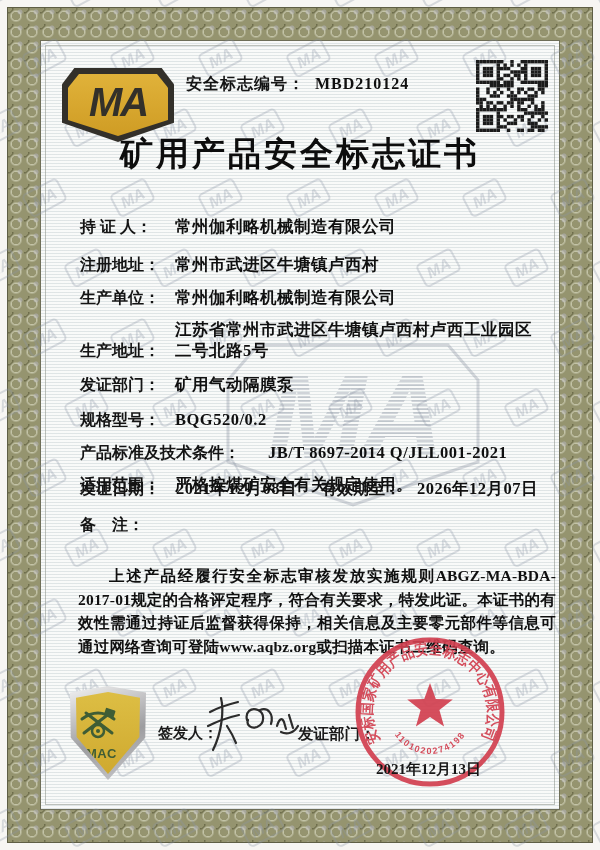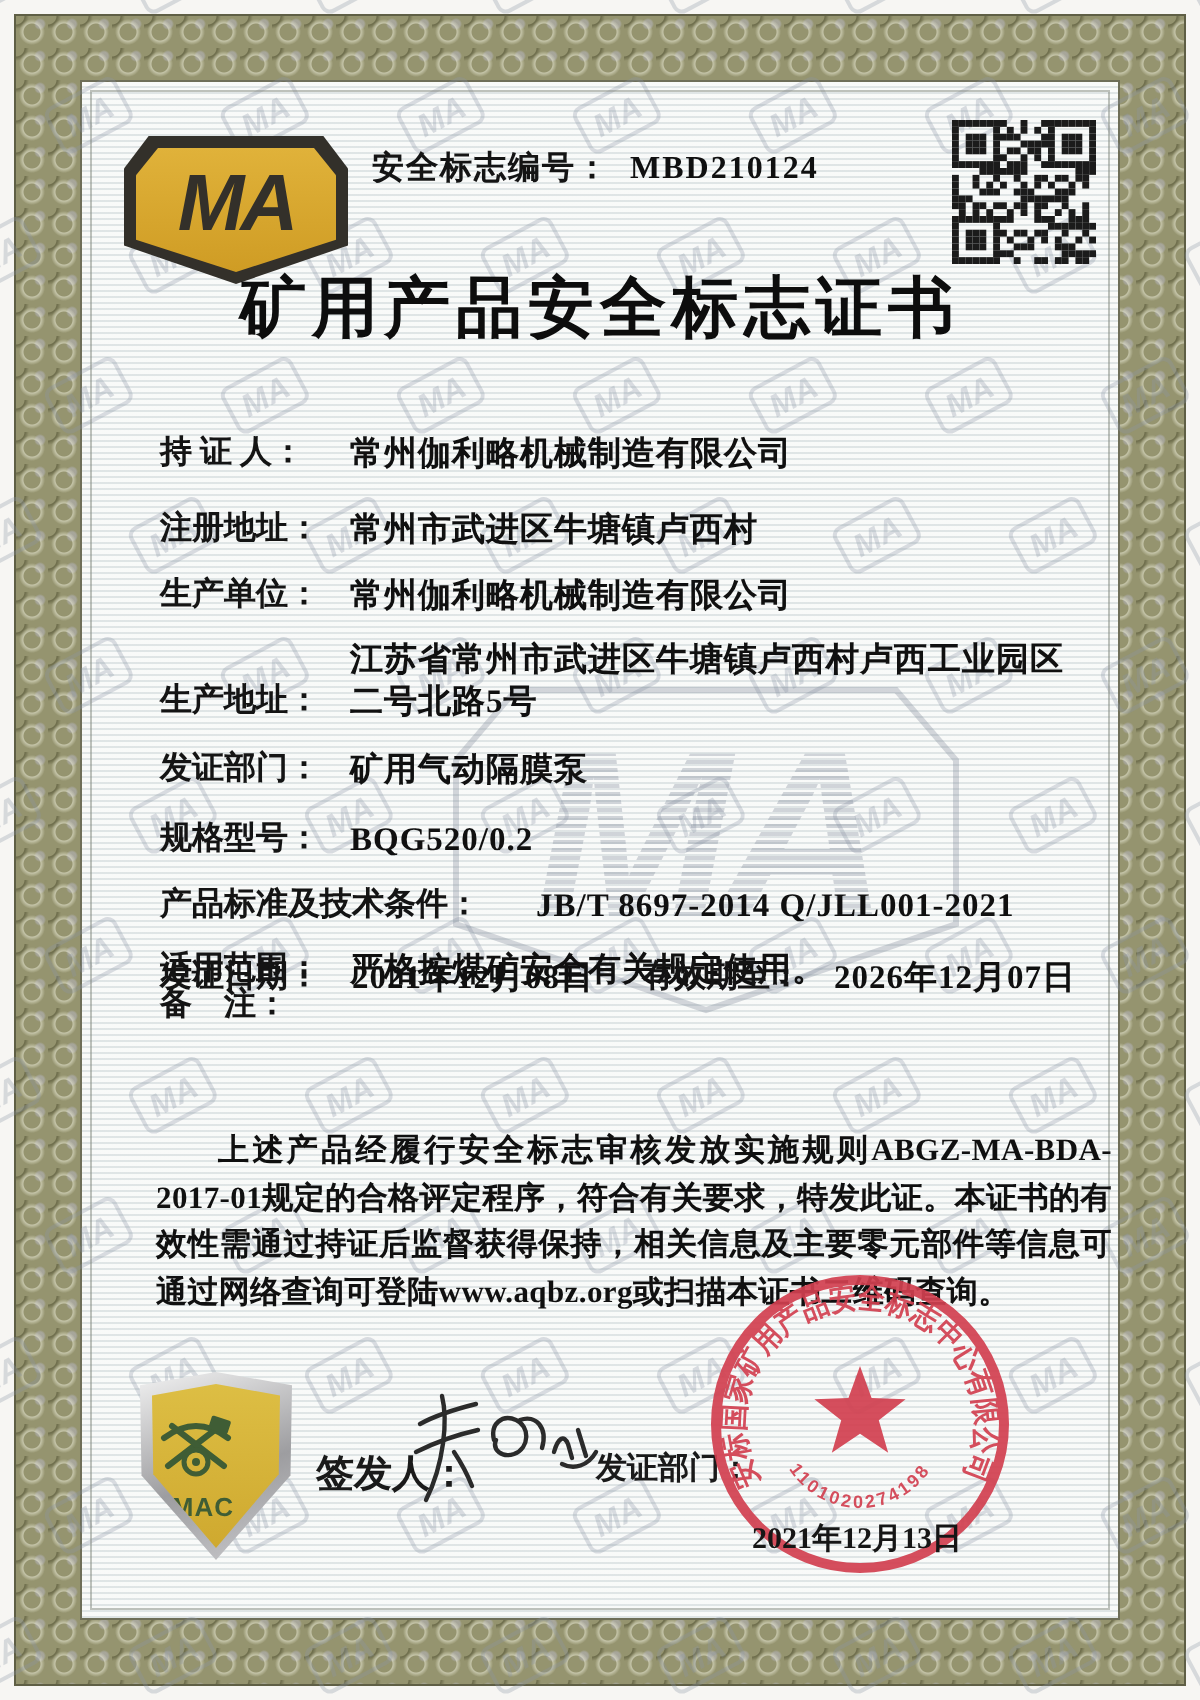--- a/index.html
+++ b/index.html
@@ -49,38 +49,38 @@
   .lbl{white-space:pre;font-size:16px;font-weight:600;color:#141414;flex:0 0 auto;}
   .fields .row .lbl{min-width:95px;}
   .fields .row.wide .lbl{min-width:0;margin-right:28px;}
   .val{font-size:16.5px;font-weight:700;color:#101010;letter-spacing:.5px;}
   .row.r1{margin-bottom:17px;} .row.r2{margin-bottom:12px;} .row.r4{margin-bottom:13px;}
   .row.r5{margin-bottom:14px;} .row.r6{margin-bottom:12px;}
   .dates-row{position:absolute;left:80px;top:478px;display:flex;line-height:21px;}
   .dates-row .lbl{font-size:16px;font-weight:600;white-space:pre;}
   .dates-row .val{margin-left:16px;}
   .dates-row .second{margin-left:24px;}
-  .remark-row{position:absolute;left:80px;top:492px;line-height:21px;text-align:right;}
+  .remark-row{position:absolute;left:80px;top:514px;line-height:21px;text-align:right;}
 
   .statement{position:absolute;left:62px;top:548px;width:478px;margin:16px;
     font-size:15.5px;font-weight:700;line-height:1.52;text-align:justify;text-indent:2em;
     color:#101010;letter-spacing:.2px;}
 
   
   .cmac{position:absolute;left:70px;top:686px;width:76px;height:94px;
     clip-path:polygon(0% 7%,50% 0%,100% 7%,99% 55%,50% 100%,1% 55%);
     background:linear-gradient(160deg,#f2f2f2,#9d9da0 55%,#c9c9cc);
     display:flex;align-items:center;justify-content:center;}
   .cmac-inner{width:64px;height:82px;
     clip-path:polygon(0% 7%,50% 0%,100% 7%,99% 55%,50% 100%,1% 55%);
     background:linear-gradient(180deg,#ddbe44,#cfa92f);
     display:flex;flex-direction:column;justify-content:center;gap:1px;}
   .cmac-txt{font-family:"Liberation Sans",sans-serif;font-weight:800;font-size:13px;color:#3f5d35;letter-spacing:.5px;}
 
-  .sign-label{position:absolute;left:158px;top:724px;font-size:19px;font-weight:700;}
+  .sign-label{position:absolute;left:158px;top:724px;font-size:15px;font-weight:700;}
   .signature{position:absolute;left:205px;top:688px;}
   .dept-label{position:absolute;left:298px;top:724px;font-size:15.5px;font-weight:700;}
   .seal{position:absolute;left:351px;top:633px;opacity:.92;}
   .stamp-date{position:absolute;left:376px;top:760px;font-size:15px;font-weight:600;color:#161616;z-index:5;}
 </style>
 </head>
 <body>
 
 <div class="cert">
   <div class="border-band"></div>

